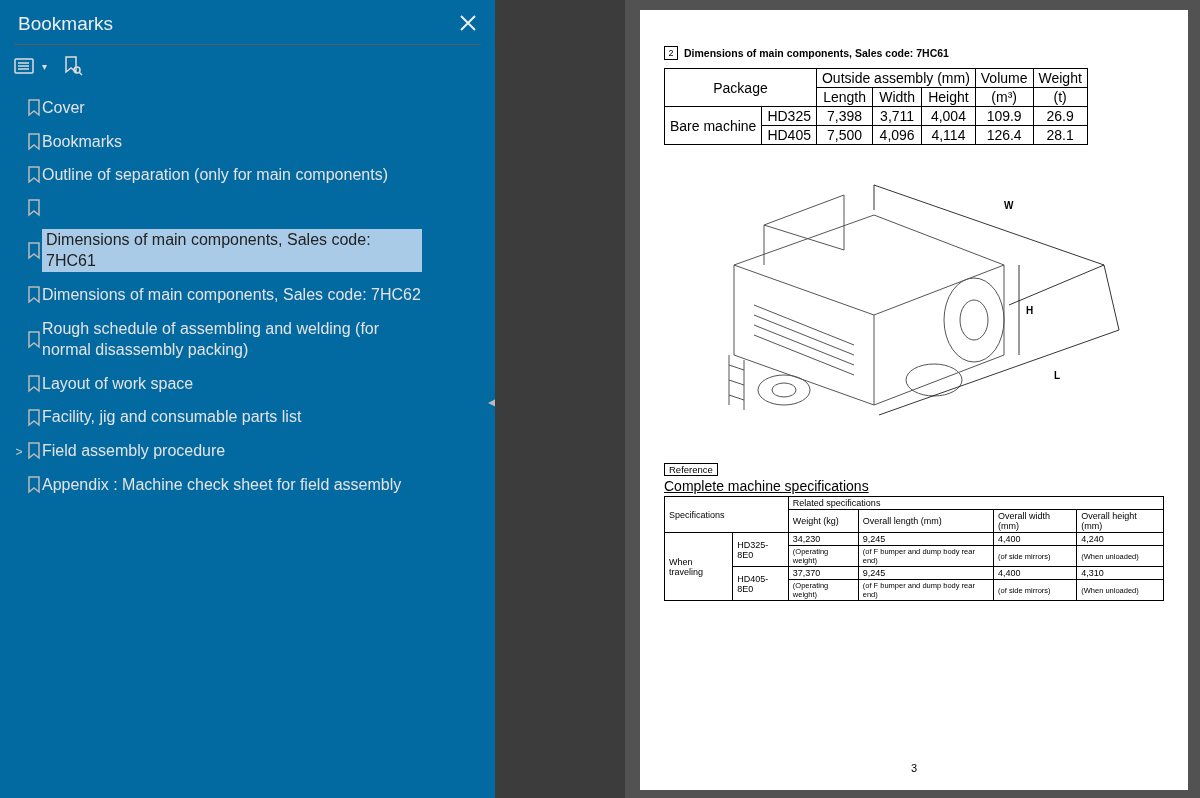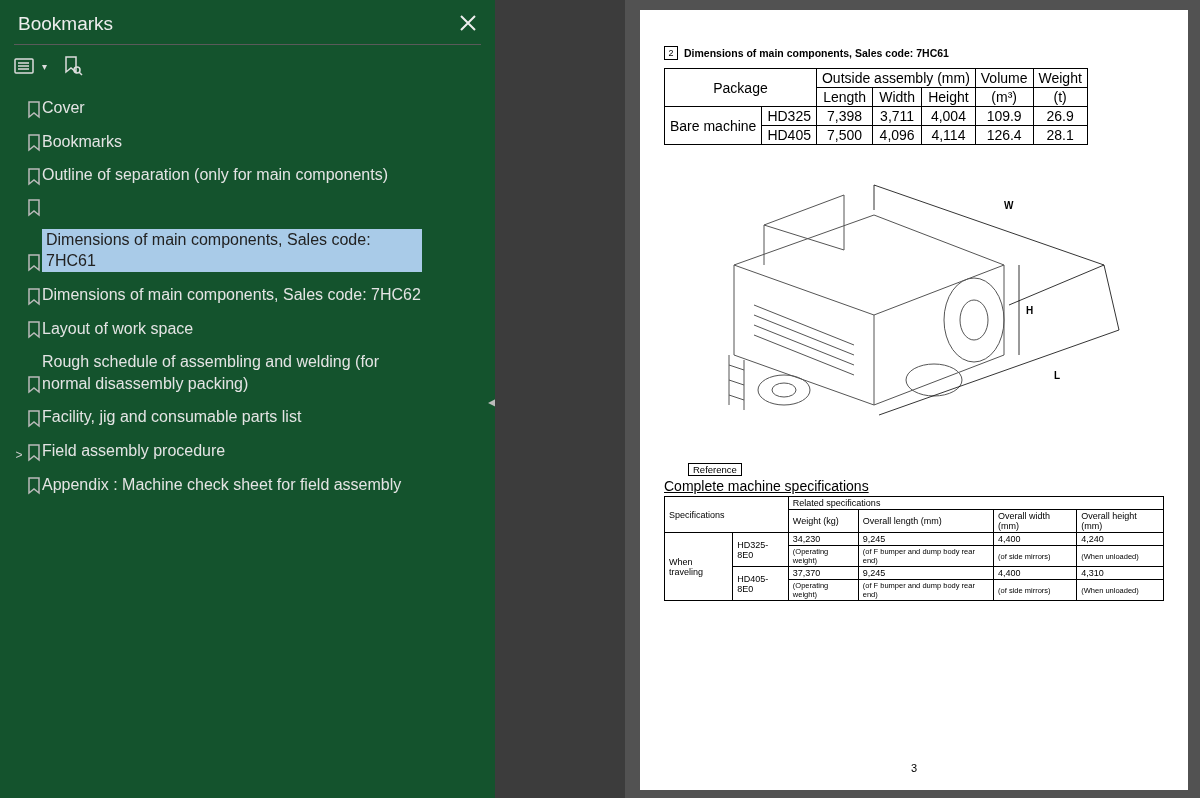--- a/index.html
+++ b/index.html
@@ -1,29 +1,29 @@
 <!DOCTYPE html>
 <html><head>
 <meta charset="utf-8">
 <style>
   * { box-sizing: border-box; }
   html, body { margin:0; padding:0; height:100%; font-family:"Segoe UI", Arial, sans-serif; }
   body { display:flex; width:1200px; height:798px; overflow:hidden; background:#525252; }
 
   
-  .sidebar { width:495px; background:#14532d; color:#ddd; display:flex; flex-direction:column; }
+  .sidebar { width:495px; background:#0369a1; color:#ddd; display:flex; flex-direction:column; }
   .side-header { display:flex; align-items:center; justify-content:space-between; padding:12px 18px 8px 18px; }
   .side-header h1 { margin:0; font-size:19px; font-weight:400; color:#eee; }
   .close-x { font-size:24px; color:#eee; cursor:pointer; line-height:1; }
   .side-divider { border-top:1px solid #5a5a5a; margin:0 14px 4px 14px; }
   .side-tools { display:flex; align-items:center; gap:14px; padding:6px 14px 10px 14px; }
   .tool-btn { display:inline-flex; align-items:center; color:#ddd; }
   .tool-btn svg { display:block; }
   .tree { padding:4px 0 0 0; }
-  .tree-row { display:flex; align-items:flex-end; gap:0; padding:6px 12px 6px 12px; cursor:pointer; }
+  .tree-row { display:flex; align-items:center; gap:0; padding:6px 12px 6px 12px; cursor:pointer; }
   .tree-row .chev { width:14px; text-align:center; color:#ccc; font-size:12px; margin-top:2px; }
   .tree-row .bm-icon { flex:0 0 auto; margin-top:1px; }
   .tree-row .label { font-size:16px; color:#e4e4e4; line-height:1.35; }
   .tree-row.selected .label { background:#a9cbe8; color:#222; padding:0 4px; }
   .tree-row .label.wrap { max-width:380px; }
   .bm-icon svg { display:block; }
 
   .collapse-arrow { position:absolute; left:488px; top:395px; color:#bbb; font-size:12px; }
 
   
@@ -39,21 +39,21 @@
   
   table.pkg { border-collapse:collapse; font-size:14px; margin-bottom:10px;}
   table.pkg th, table.pkg td { border:1px solid #000; padding:1px 5px; text-align:center; }
   table.pkg th { font-weight:normal; }
 
   
   .truck-wrap { position:relative; width:480px; height:290px; margin:10px auto 18px auto;}
   .dim-label { position:absolute; font-size:10px; font-weight:bold;}
   .truck-wrap svg { position:absolute; left:0; top:0; }
 
-  .ref-box { display:inline-block; border:1px solid #000; padding:0 4px; font-size:9.5px; margin-bottom:2px;margin-left:24px;}
+  .ref-box { display:inline-block; border:1px solid #000; padding:0 4px; font-size:9.5px; margin-bottom:2px;}
   .ref-sub { font-size:14px; text-decoration:underline; margin-bottom:2px;}
 
   table.spec { border-collapse:collapse; font-size:9px; width:100%; }
   table.spec th, table.spec td { border:1px solid #000; padding:1px 4px; text-align:left; }
   table.spec th { font-weight:normal; }
   table.spec .note { font-size:7.5px;margin-left:24px; }
 
   .page-num { position:absolute; bottom:16px; left:0; right:0; text-align:center; font-size:11px;}
 </style>
 </head>
@@ -143,30 +143,30 @@
         </span>
         <span class="label wrap">Dimensions of main components, Sales code: 7HC62</span>
       </div>
       <div class="tree-row">
         <span class="chev"></span>
         <span class="bm-icon">
           <svg width="16" height="18" viewBox="0 0 16 18">
             <path d="M3 1 h10 v15 l-5 -4 l-5 4 z" fill="none" stroke="#bbb" stroke-width="1.5"></path>
           </svg>
         </span>
+        <span class="label wrap">Rough schedule of assembling and welding (for normal disassembly packing)</span>
+      </div>
+      <div class="tree-row">
+        <span class="chev"></span>
+        <span class="bm-icon">
+          <svg width="16" height="18" viewBox="0 0 16 18">
+            <path d="M3 1 h10 v15 l-5 -4 l-5 4 z" fill="none" stroke="#bbb" stroke-width="1.5"></path>
+          </svg>
+        </span>
         <span class="label wrap">Layout of work space</span>
-      </div>
-      <div class="tree-row">
-        <span class="chev"></span>
-        <span class="bm-icon">
-          <svg width="16" height="18" viewBox="0 0 16 18">
-            <path d="M3 1 h10 v15 l-5 -4 l-5 4 z" fill="none" stroke="#bbb" stroke-width="1.5"></path>
-          </svg>
-        </span>
-        <span class="label wrap">Rough schedule of assembling and welding (for normal disassembly packing)</span>
       </div>
       <div class="tree-row">
         <span class="chev"></span>
         <span class="bm-icon">
           <svg width="16" height="18" viewBox="0 0 16 18">
             <path d="M3 1 h10 v15 l-5 -4 l-5 4 z" fill="none" stroke="#bbb" stroke-width="1.5"></path>
           </svg>
         </span>
         <span class="label wrap">Facility, jig and consumable parts list</span>
       </div>

